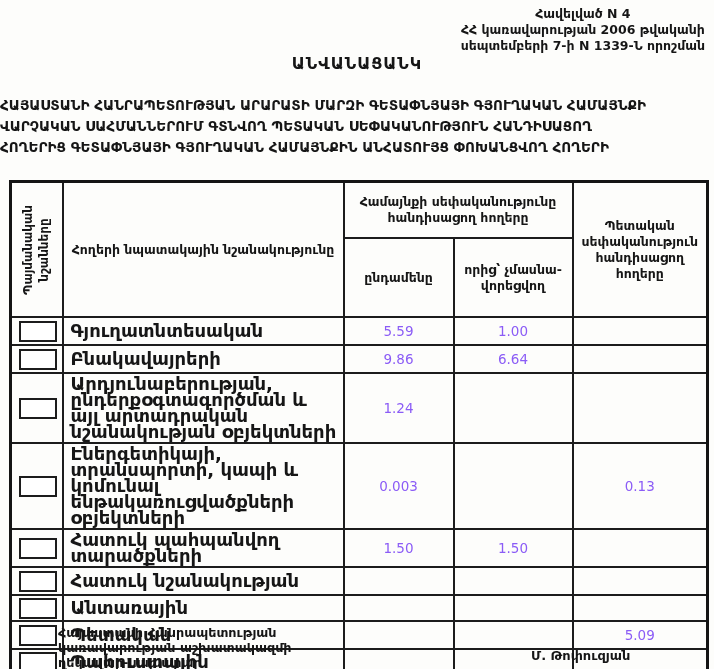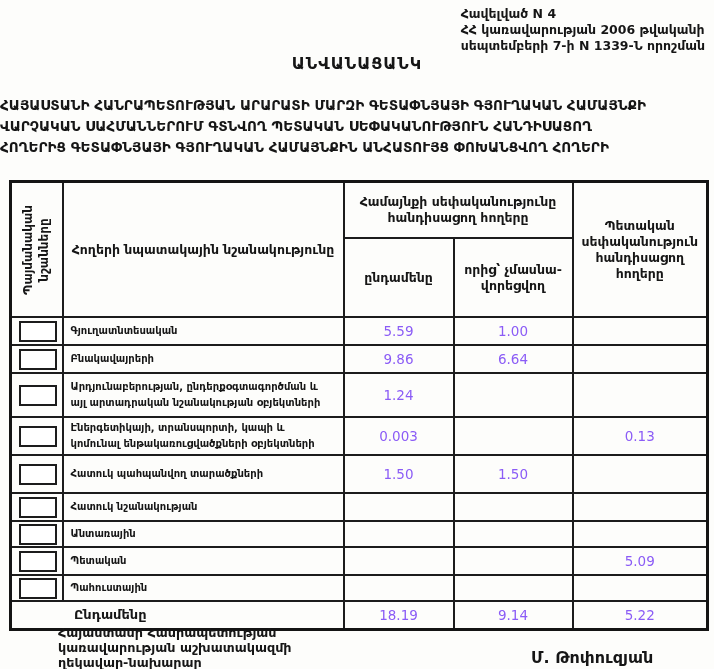--- a/index.html
+++ b/index.html
@@ -5,42 +5,42 @@
   html,body{margin:0;padding:0;}
   body{
     width:714px;height:669px;position:relative;overflow:hidden;
     background:#fdfdfb;color:#161616;
     font-family:"DejaVu Sans",sans-serif;
     -webkit-font-smoothing:none;
   }
   .prelines{white-space:pre-line;}
   .appendix{
     position:absolute;top:6px;right:9px;
-    font-size:12.5px;font-weight:bold;line-height:16px;
+    font-size:12.5px;font-weight:bold;line-height:16px;text-align:center;
   }
   .doc-title{
     position:absolute;top:54px;left:0;width:714px;
     text-align:center;font-size:16px;font-weight:bold;letter-spacing:1px;
   }
   .subtitle{
     position:absolute;top:95px;left:0;width:714px;
     font-size:13.6px;font-weight:bold;line-height:21px;
   }
   .table-wrap{position:absolute;top:180px;left:9px;}
   table{border-collapse:collapse;table-layout:fixed;width:697px;}
   th,td{border:2px solid #1c1c1c;padding:0;vertical-align:middle;}
   table{border:3px solid #141414;}
   th{font-size:12.5px;font-weight:bold;line-height:16px;text-align:center;padding:2px 4px;}
   td.sym{text-align:center;}
   .box{
     width:34px;height:17px;border:2px solid #1c1c1c;background:#fff;
     margin:0 auto 0 7px;
   }
   td.lbl{
-    font-size:10px;font-weight:bold;line-height:16px;
+    font-size:18px;font-weight:bold;line-height:16px;
     padding:2px 6px 2px 7px;text-align:left;
   }
   td.num{
     font-size:13.5px;font-weight:400;color:#8b5cf6;text-align:center;
   }
   td.total-lbl{
     font-size:13px;font-weight:bold;padding-left:62px;text-align:left;
   }
   .vcell{position:relative;}
   .vtext{
@@ -48,21 +48,21 @@
     width:112px;height:34px;
     transform:translate(-50%,-50%) rotate(-90deg);
     font-size:12px;font-weight:bold;line-height:16px;text-align:center;
   }
   .footer-left{
     position:absolute;top:625px;left:58px;
     font-size:12.8px;font-weight:bold;line-height:15px;
   }
   .signature{
     position:absolute;top:648px;left:531px;
-    font-size:16px;font-weight:bold;
+    font-size:13px;font-weight:bold;
   }
 </style>
 </head>
 <body>
 
 <div class="appendix prelines">Հավելված N 4
 ՀՀ կառավարության 2006 թվականի
 սեպտեմբերի 7-ի  N 1339-Ն որոշման</div>
 
 <div class="doc-title">ԱՆՎԱՆԱՑԱՆԿ</div>

